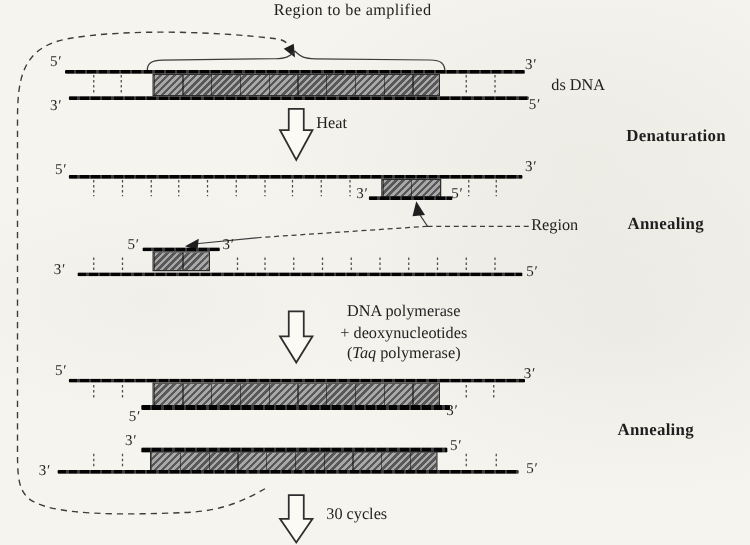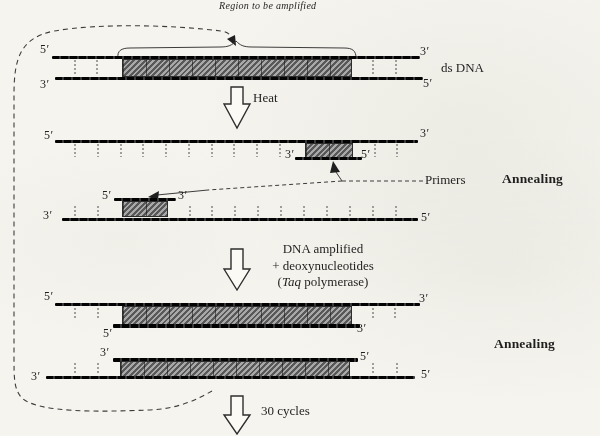--- a/index.html
+++ b/index.html
@@ -20,21 +20,21 @@
   .strand{position:absolute;height:3px;background:var(--ink);border-radius:1px;
     background-image:repeating-linear-gradient(90deg, rgba(0,0,0,.9) 0 7px, rgba(60,60,60,.9) 7px 9px);}
   .strand.thick{height:4px;}
   .hatch{position:absolute;border:1px solid #2d2d2d;box-sizing:border-box;
     background-image:
       repeating-linear-gradient(to right, rgba(15,15,15,.55) 0 1px, transparent 1px 23px),
       repeating-linear-gradient(135deg, var(--hatch-dark) 0 1px, var(--hatch-light) 1px 3px, var(--hatch-dark) 3px 4px);}
   .prime{position:absolute;font-size:12px;letter-spacing:.5px;white-space:nowrap;}
   .lbl{position:absolute;font-size:13px;white-space:nowrap;}
   .stage{position:absolute;font-size:13.5px;font-weight:bold;letter-spacing:.2px;white-space:nowrap;}
-  .title{position:absolute;left:219px;top:0px;font-size:10px;letter-spacing:.3px;white-space:nowrap;font-style:italic;}
+  .title{position:absolute;left:219px;top:0px;font-size:13px;letter-spacing:.3px;white-space:nowrap;}
   .polytext{position:absolute;left:248px;top:241px;width:150px;text-align:center;
     font-size:13px;line-height:16.5px;white-space:nowrap;}
   .blockarrow{fill:#fbfaf5;stroke:#2e2e2e;stroke-width:1.4;}
   .dash{fill:none;stroke:#3c3c3c;stroke-width:1.1;}
   .tickpath{fill:none;stroke:#4a4a4a;stroke-width:1;stroke-dasharray:2 2;}
 </style>
 </head>
 <body>
 
 <div class="page">
@@ -67,42 +67,43 @@
   <div class="strand" style="left:52px;top:56px;width:368px"></div>
   <div class="strand" style="left:55px;top:77px;width:368px"></div>
   <div class="hatch" style="left:122px;top:59px;width:230px;height:18px"></div>
   <div class="prime" style="left:40px;top:42px">5′</div>
   <div class="prime" style="left:420px;top:44px">3′</div>
   <div class="prime" style="left:40px;top:77px">3′</div>
   <div class="prime" style="left:423px;top:76px">5′</div>
   <div class="lbl" style="left:441px;top:60px">ds DNA</div>
 
   <div class="lbl" style="left:253px;top:90px">Heat</div>
+  <div class="stage" style="left:501px;top:101px">Denaturation</div>
 
   <div class="strand" style="left:55px;top:140px;width:363px"></div>
   <div class="prime" style="left:44px;top:128px">5′</div>
   <div class="prime" style="left:420px;top:126px">3′</div>
   <div class="hatch" style="left:305px;top:143px;width:48px;height:15px"></div>
   <div class="strand" style="left:295px;top:157px;width:67px"></div>
   <div class="prime" style="left:285px;top:147px">3′</div>
   <div class="prime" style="left:361px;top:147px">5′</div>
 
-  <div class="lbl" style="left:425px;top:172px">Primers</div>
+  <div class="lbl" style="left:425px;top:172px">Region</div>
   <div class="stage" style="left:502px;top:171px">Annealing</div>
 
   <div class="hatch" style="left:122px;top:201px;width:46px;height:16px"></div>
   <div class="strand" style="left:114px;top:198px;width:62px"></div>
   <div class="prime" style="left:102px;top:188px">5′</div>
   <div class="prime" style="left:178px;top:188px">3′</div>
   <div class="strand" style="left:62px;top:218px;width:356px"></div>
   <div class="prime" style="left:43px;top:208px">3′</div>
   <div class="prime" style="left:421px;top:210px">5′</div>
 
   <div class="polytext">
-    <div>DNA amplified</div>
+    <div>DNA polymerase</div>
     <div>+ deoxynucleotides</div>
     <div><span>(</span><i>Taq</i><span> polymerase)</span></div>
   </div>
 
   <div class="strand" style="left:55px;top:303px;width:365px"></div>
   <div class="prime" style="left:44px;top:289px">5′</div>
   <div class="prime" style="left:419px;top:291px">3′</div>
   <div class="hatch" style="left:122px;top:306px;width:230px;height:19px"></div>
   <div class="strand thick" style="left:113px;top:324px;width:247px"></div>
   <div class="prime" style="left:103px;top:326px">5′</div>

